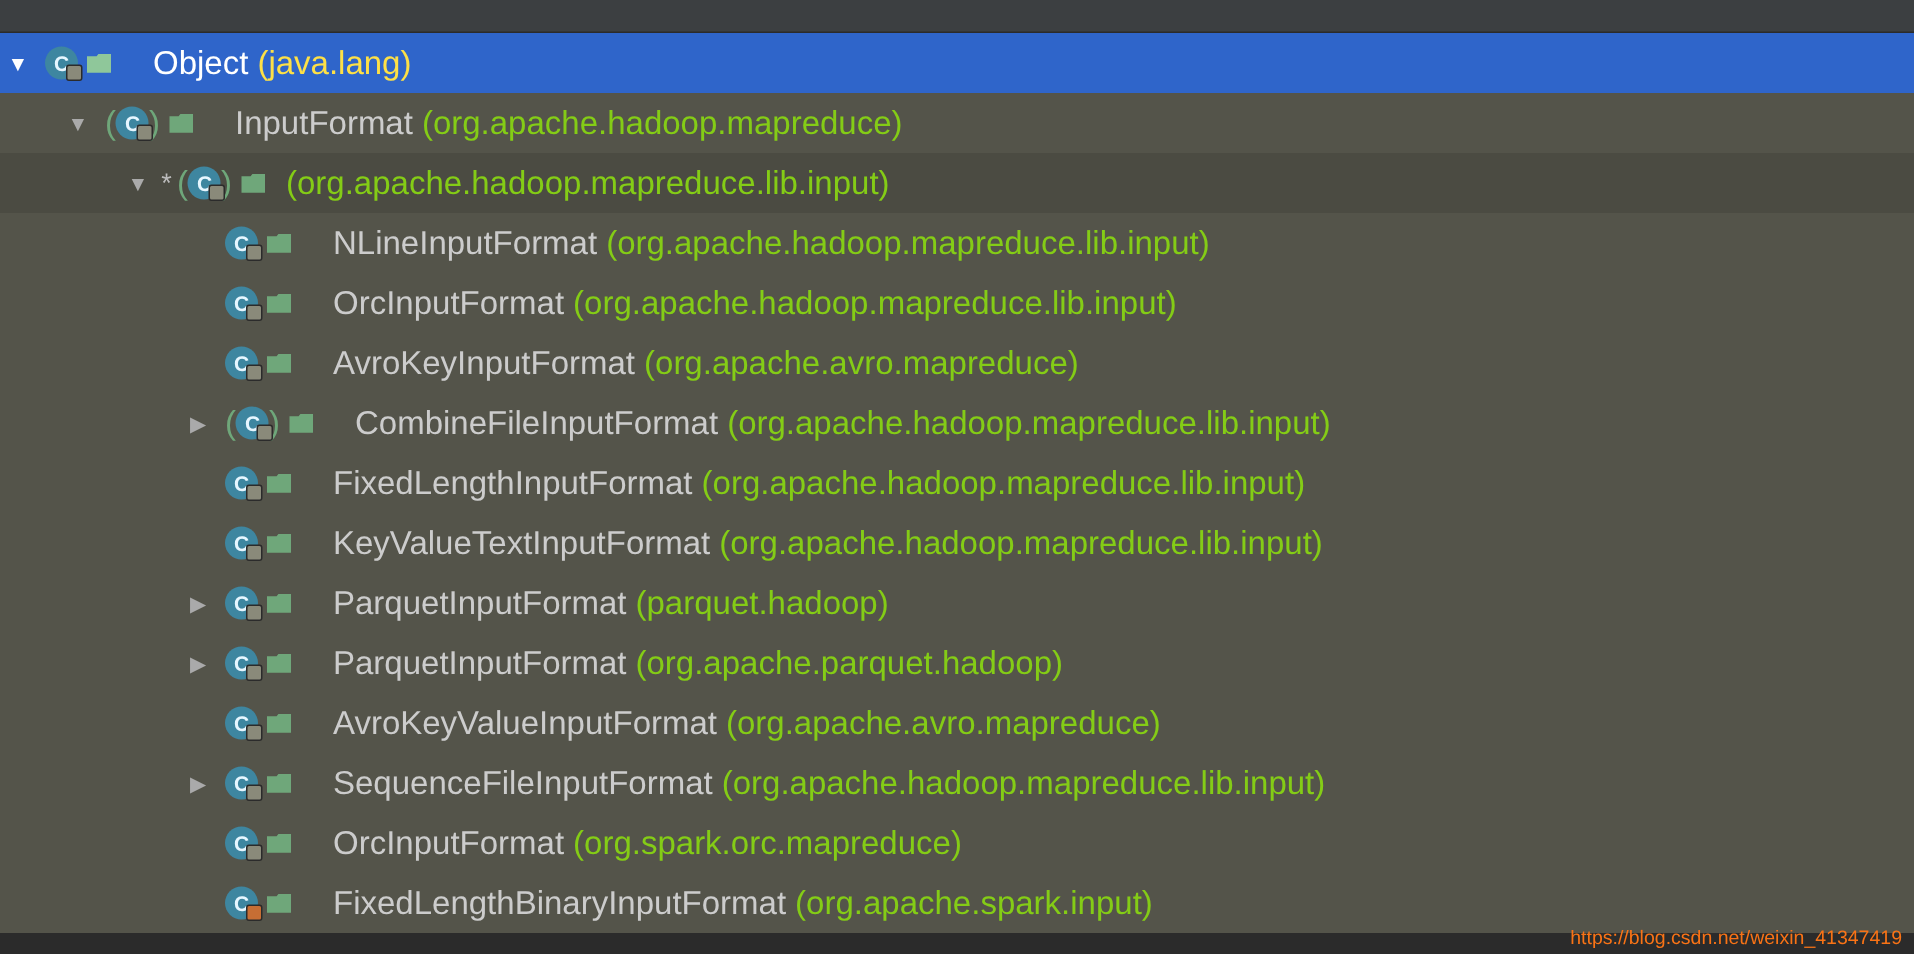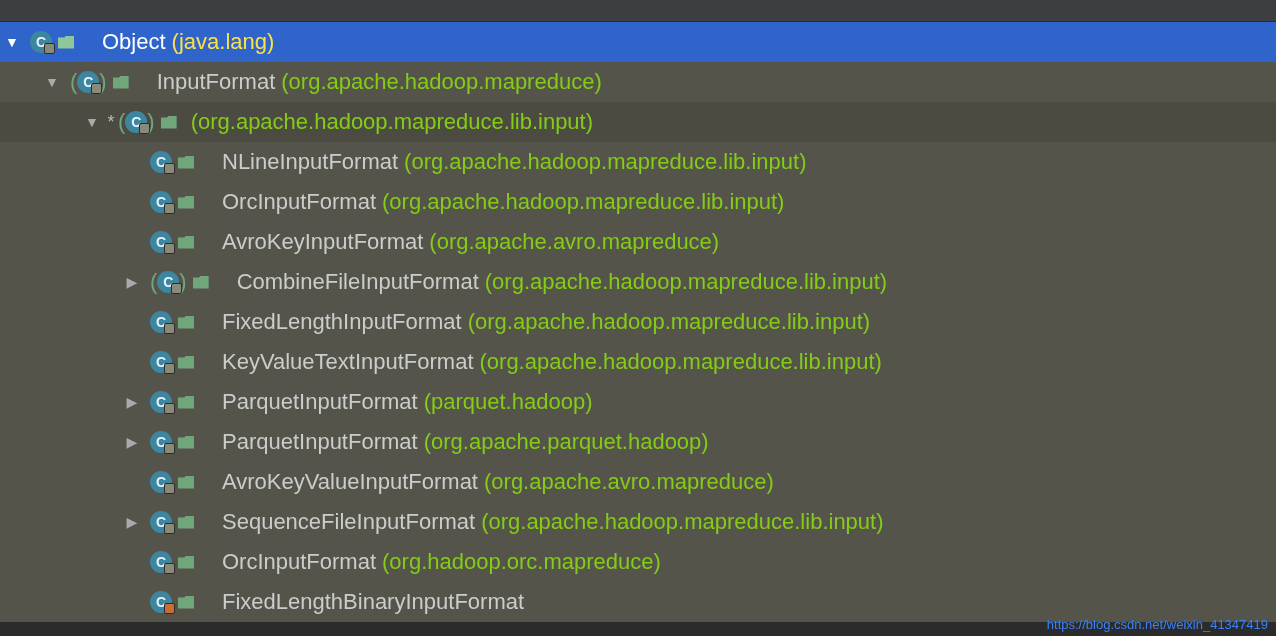--- a/index.html
+++ b/index.html
@@ -118,21 +118,21 @@
   .pkg {
     color: #84cc16;
     margin-left: 6px;
   }
   .row.selected .pkg { color: #fde047; }
   .watermark {
     position: absolute;
     right: 8px;
     bottom: 4px;
     font-size: 13px;
-    color: #3b82f6;
+    color: #f97316;
     font-family: Arial, sans-serif;
   }
 </style>
 </head>
 <body>
 
 <div class="toolbar"></div>
 
 <div class="tree" id="tree">
     <div class="row selected">
@@ -285,27 +285,28 @@
     </div>
     <div class="row normal">
       <span class="indent"></span>
       <span class="indent"></span>
       <span class="indent"></span>
       <span class="arrow empty">▶</span>
       <span class="spacer6"></span>
       <span class="cls-icon">C</span>
       <span class="folder-icon"></span>
       <span class="name">OrcInputFormat</span>
-      <span class="pkg">(org.hadoop.orc.mapreduce)</span>
+      <span class="pkg">(org.spark.orc.mapreduce)</span>
     </div>
     <div class="row normal">
       <span class="indent"></span>
       <span class="indent"></span>
       <span class="indent"></span>
       <span class="arrow empty">▶</span>
       <span class="spacer6"></span>
       <span class="cls-icon red">C</span>
       <span class="folder-icon"></span>
       <span class="name">FixedLengthBinaryInputFormat</span>
+      <span class="pkg">(org.apache.spark.input)</span>
     </div>
   </div>
 
 <div class="watermark">https://blog.csdn.net/weixin_41347419</div>
 
 </body></html>

